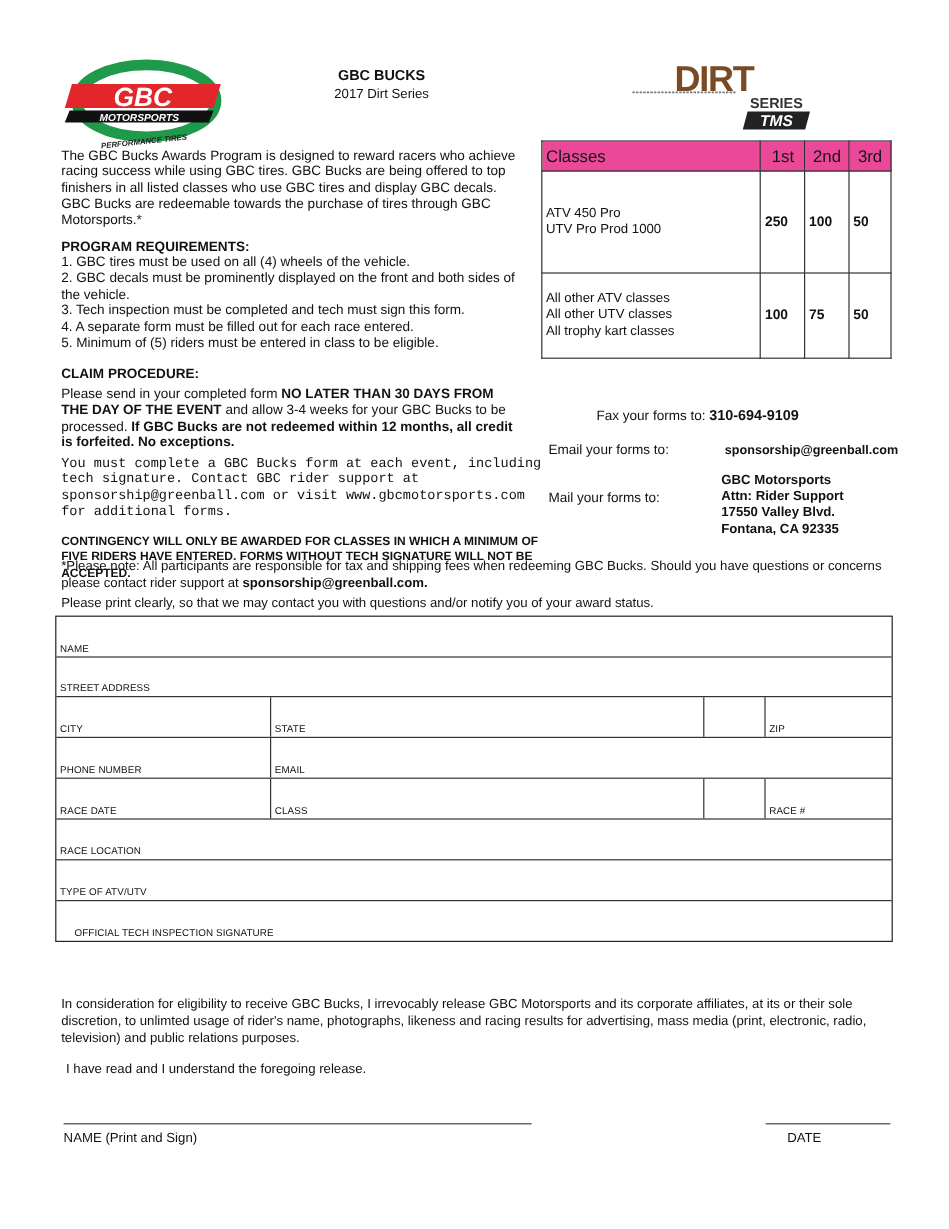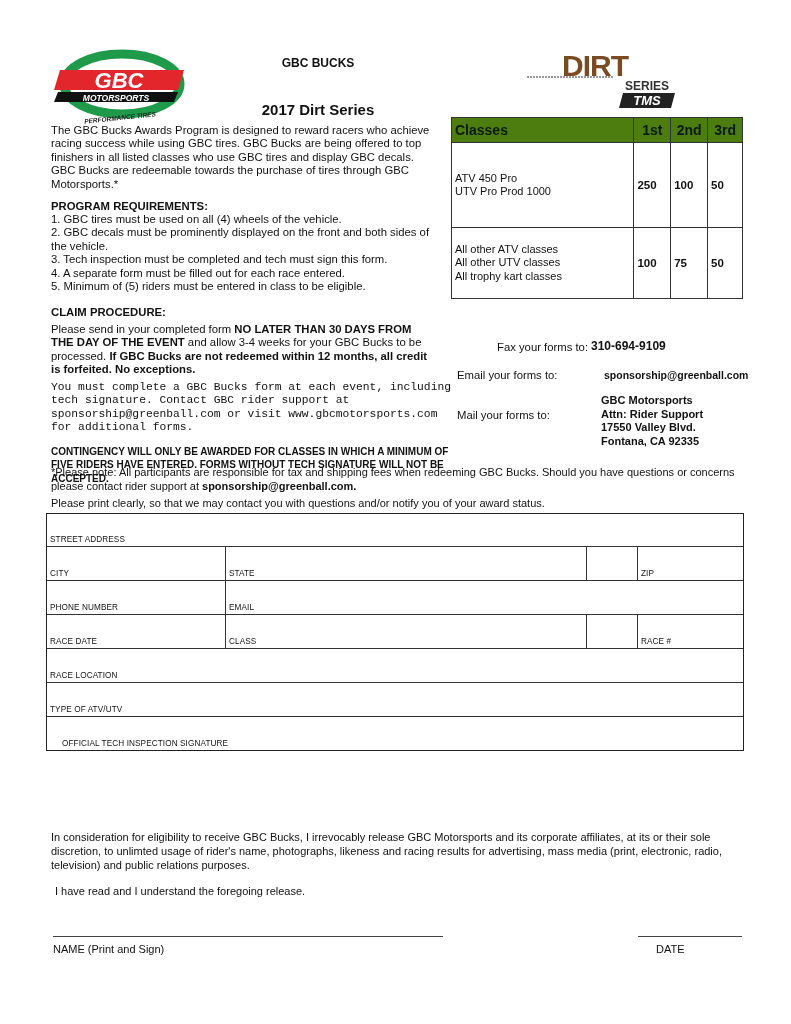--- a/index.html
+++ b/index.html
@@ -6,40 +6,40 @@
   body { width: 791px; height: 1024px; position: relative; overflow: hidden;
          font-family: "Liberation Sans", sans-serif; color: #111; }
   .abs { position: absolute; }
   .t { font-size: 11.3px; line-height: 13.4px; }
   .b { font-weight: bold; }
 
   
   #gbc-logo { left: 50px; top: 48px; width: 140px; height: 80px; }
   
   #doc-title { left: 268px; top: 56px; width: 100px; text-align: center; font-size: 12px; font-weight: bold; }
-  #doc-subtitle { left: 258px; top: 73px; width: 120px; text-align: center; font-size: 15px; font-weight: bold; margin-top: 28px; }
+  #doc-subtitle { left: 258px; top: 73px; width: 120px; text-align: center; font-size: 11px; font-weight: normal; }
   
   #dirt-logo { left: 525px; top: 48px; width: 165px; height: 62px; }
 
   
   #intro { left: 51px; top: 124px; width: 380px; }
   #req-head { left: 51px; top: 200px; }
   #req-list { left: 51px; top: 213px; width: 380px; }
   #claim-head { left: 51px; top: 306px; }
   #claim-p1 { left: 51px; top: 323px; width: 380px; }
   #claim-p2 { left: 51px: ; top: 381px; width: 400px; font-family: Liberation Mono, monospace; }
   #claim-p2 { left: 51px; }
   #contingency { left: 51px; top: 423px; width: 400px; font-size: 10px; line-height: 13.4px; margin-top: 22px; }
   #note { left: 51px; top: 465px; width: 700px; font-size: 11px; line-height: 14px; }
   #print-clearly { left: 51px; top: 497px; font-size: 11px; }
 
   
   #awards-table { left: 451px; top: 117px; width: 292px; border-collapse: collapse; font-size: 11px; }
   #awards-table th, #awards-table td { border: 1px solid #333; padding: 0 3px; }
-  #awards-table th { background: #4d7c0f; color: #0b1a10; font-size: 14px; font-weight: bold; height: 24px; text-align: center; }
+  #awards-table th { background: #ec4899; color: #0b1a10; font-size: 14px; font-weight: normal; height: 24px; text-align: center; }
   #awards-table th.cls { text-align: left; }
   #awards-table td.classes { height: 84px; line-height: 13.4px; font-size: 11px; vertical-align: middle; }
   #awards-table td.v { text-align: left; font-weight: bold; font-size: 11.5px; }
   #awards-table tr.r2 td.classes { height: 70px; }
 
   
   .lbl { font-size: 11.3px; }
   .val { font-size: 11px; font-weight: bold; line-height: 13.6px; margin-left: 13px; }
 
   
@@ -147,20 +147,25 @@
 <div class="abs val" style="left:591px;top:369px;font-size:10.5px;">sponsorship@greenball.com</div>
 <div class="abs lbl" style="left:457px;top:409px;">Mail your forms to:</div>
 <div class="abs val" style="left:588px;top:394px;">
   <div>GBC Motorsports</div>
   <div>Attn: Rider Support</div>
   <div>17550 Valley Blvd.</div>
   <div>Fontana, CA 92335</div>
 </div>
 
 <div class="abs" id="entry-form">
+  <div class="frow" style="height:34px;">
+    <div class="fcell first" style="left:0;right:0;">
+        <span class="flabel">NAME</span>
+      </div>
+  </div>
   <div class="frow">
     <div class="fcell first" style="left:0;right:0;">
         <span class="flabel">STREET ADDRESS</span>
       </div>
   </div>
   <div class="frow" style="height:34px;">
     <div class="fcell first" style="left:0;width:178px;">
         <span class="flabel">CITY</span>
       </div>
     <div class="fcell" style="left:178px;width:361px;">

